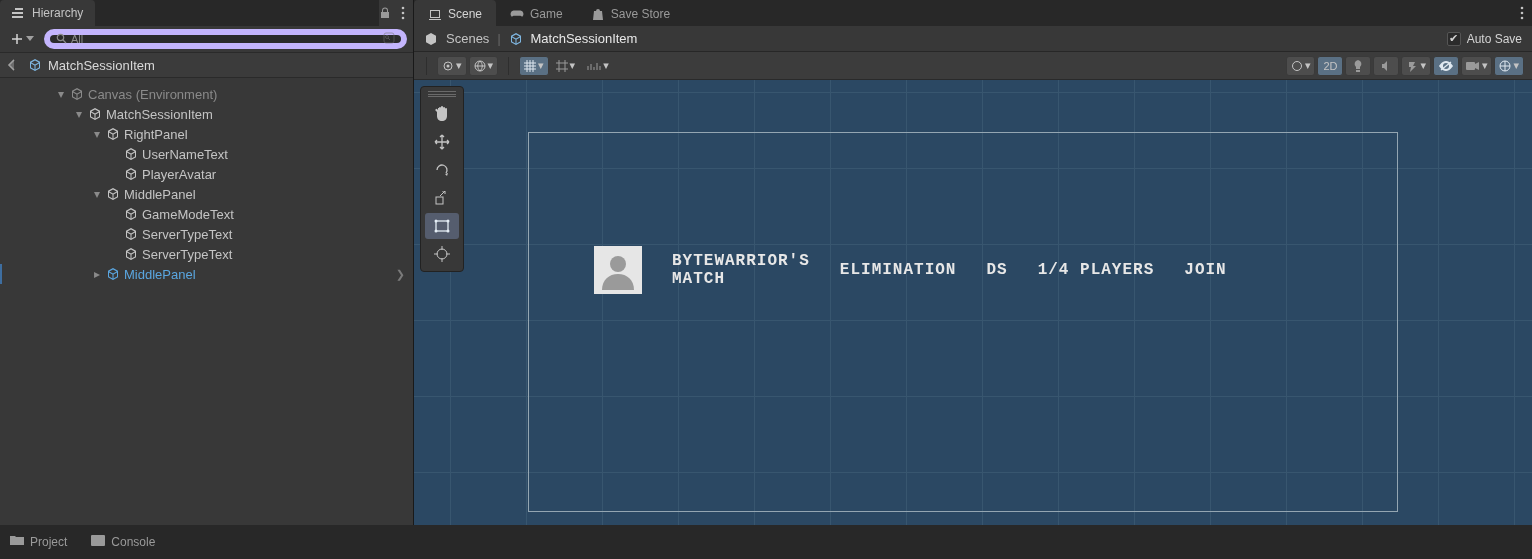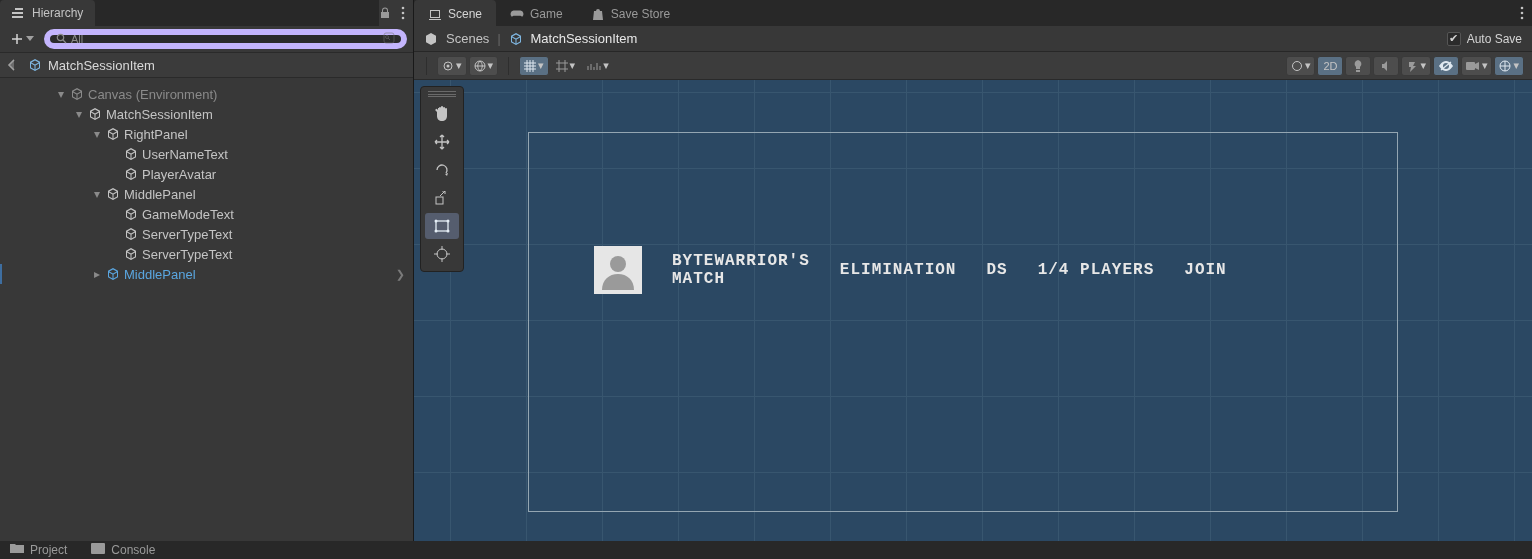--- a/index.html
+++ b/index.html
@@ -83,21 +83,21 @@
 .avatar svg{ width:40px; height:40px;}
 .txt{ color:#e7e7e7; font-family:"Courier New", monospace; font-size:16px; letter-spacing:1px; white-space:pre; line-height:1.15;}
 .txt.join{ padding-right:10px;}
 
 .toolpalette{ position:absolute; left:6px; top:6px; width:44px; background:#383838; border:1px solid #222; border-radius:4px; padding:4px 0; display:flex; flex-direction:column; align-items:center; gap:2px;}
 .toolpalette .grip{ width:28px; height:6px; margin-bottom:2px; display:flex; flex-direction:column; gap:2px;}
 .toolpalette .grip div{height:1px; background:#6a6a6a;}
 .tp-btn{ width:34px; height:26px; border-radius:3px; display:flex; align-items:center; justify-content:center; color:#c4c4c4;}
 .tp-btn.active{ background:#555d6e; color:#e4edf5;}
 
-.bottom-tabs{ position:absolute; left:0; right:0; bottom:0; height:18px; background:#282828; display:flex; align-items:center; padding:0 10px; gap:24px; color:#9a9a9a; font-size:12px;}
+.bottom-tabs{ position:absolute; left:0; right:0; bottom:0; height:34px; background:#282828; display:flex; align-items:center; padding:0 10px; gap:24px; color:#9a9a9a; font-size:12px;}
 .bottom-tabs .tabbtn{display:flex; align-items:center; gap:6px;}
 
 svg{ pointer-events:none;}
 </style>
 </head>
 <body>
 
 <div class="root">
 
   <div class="hier">

